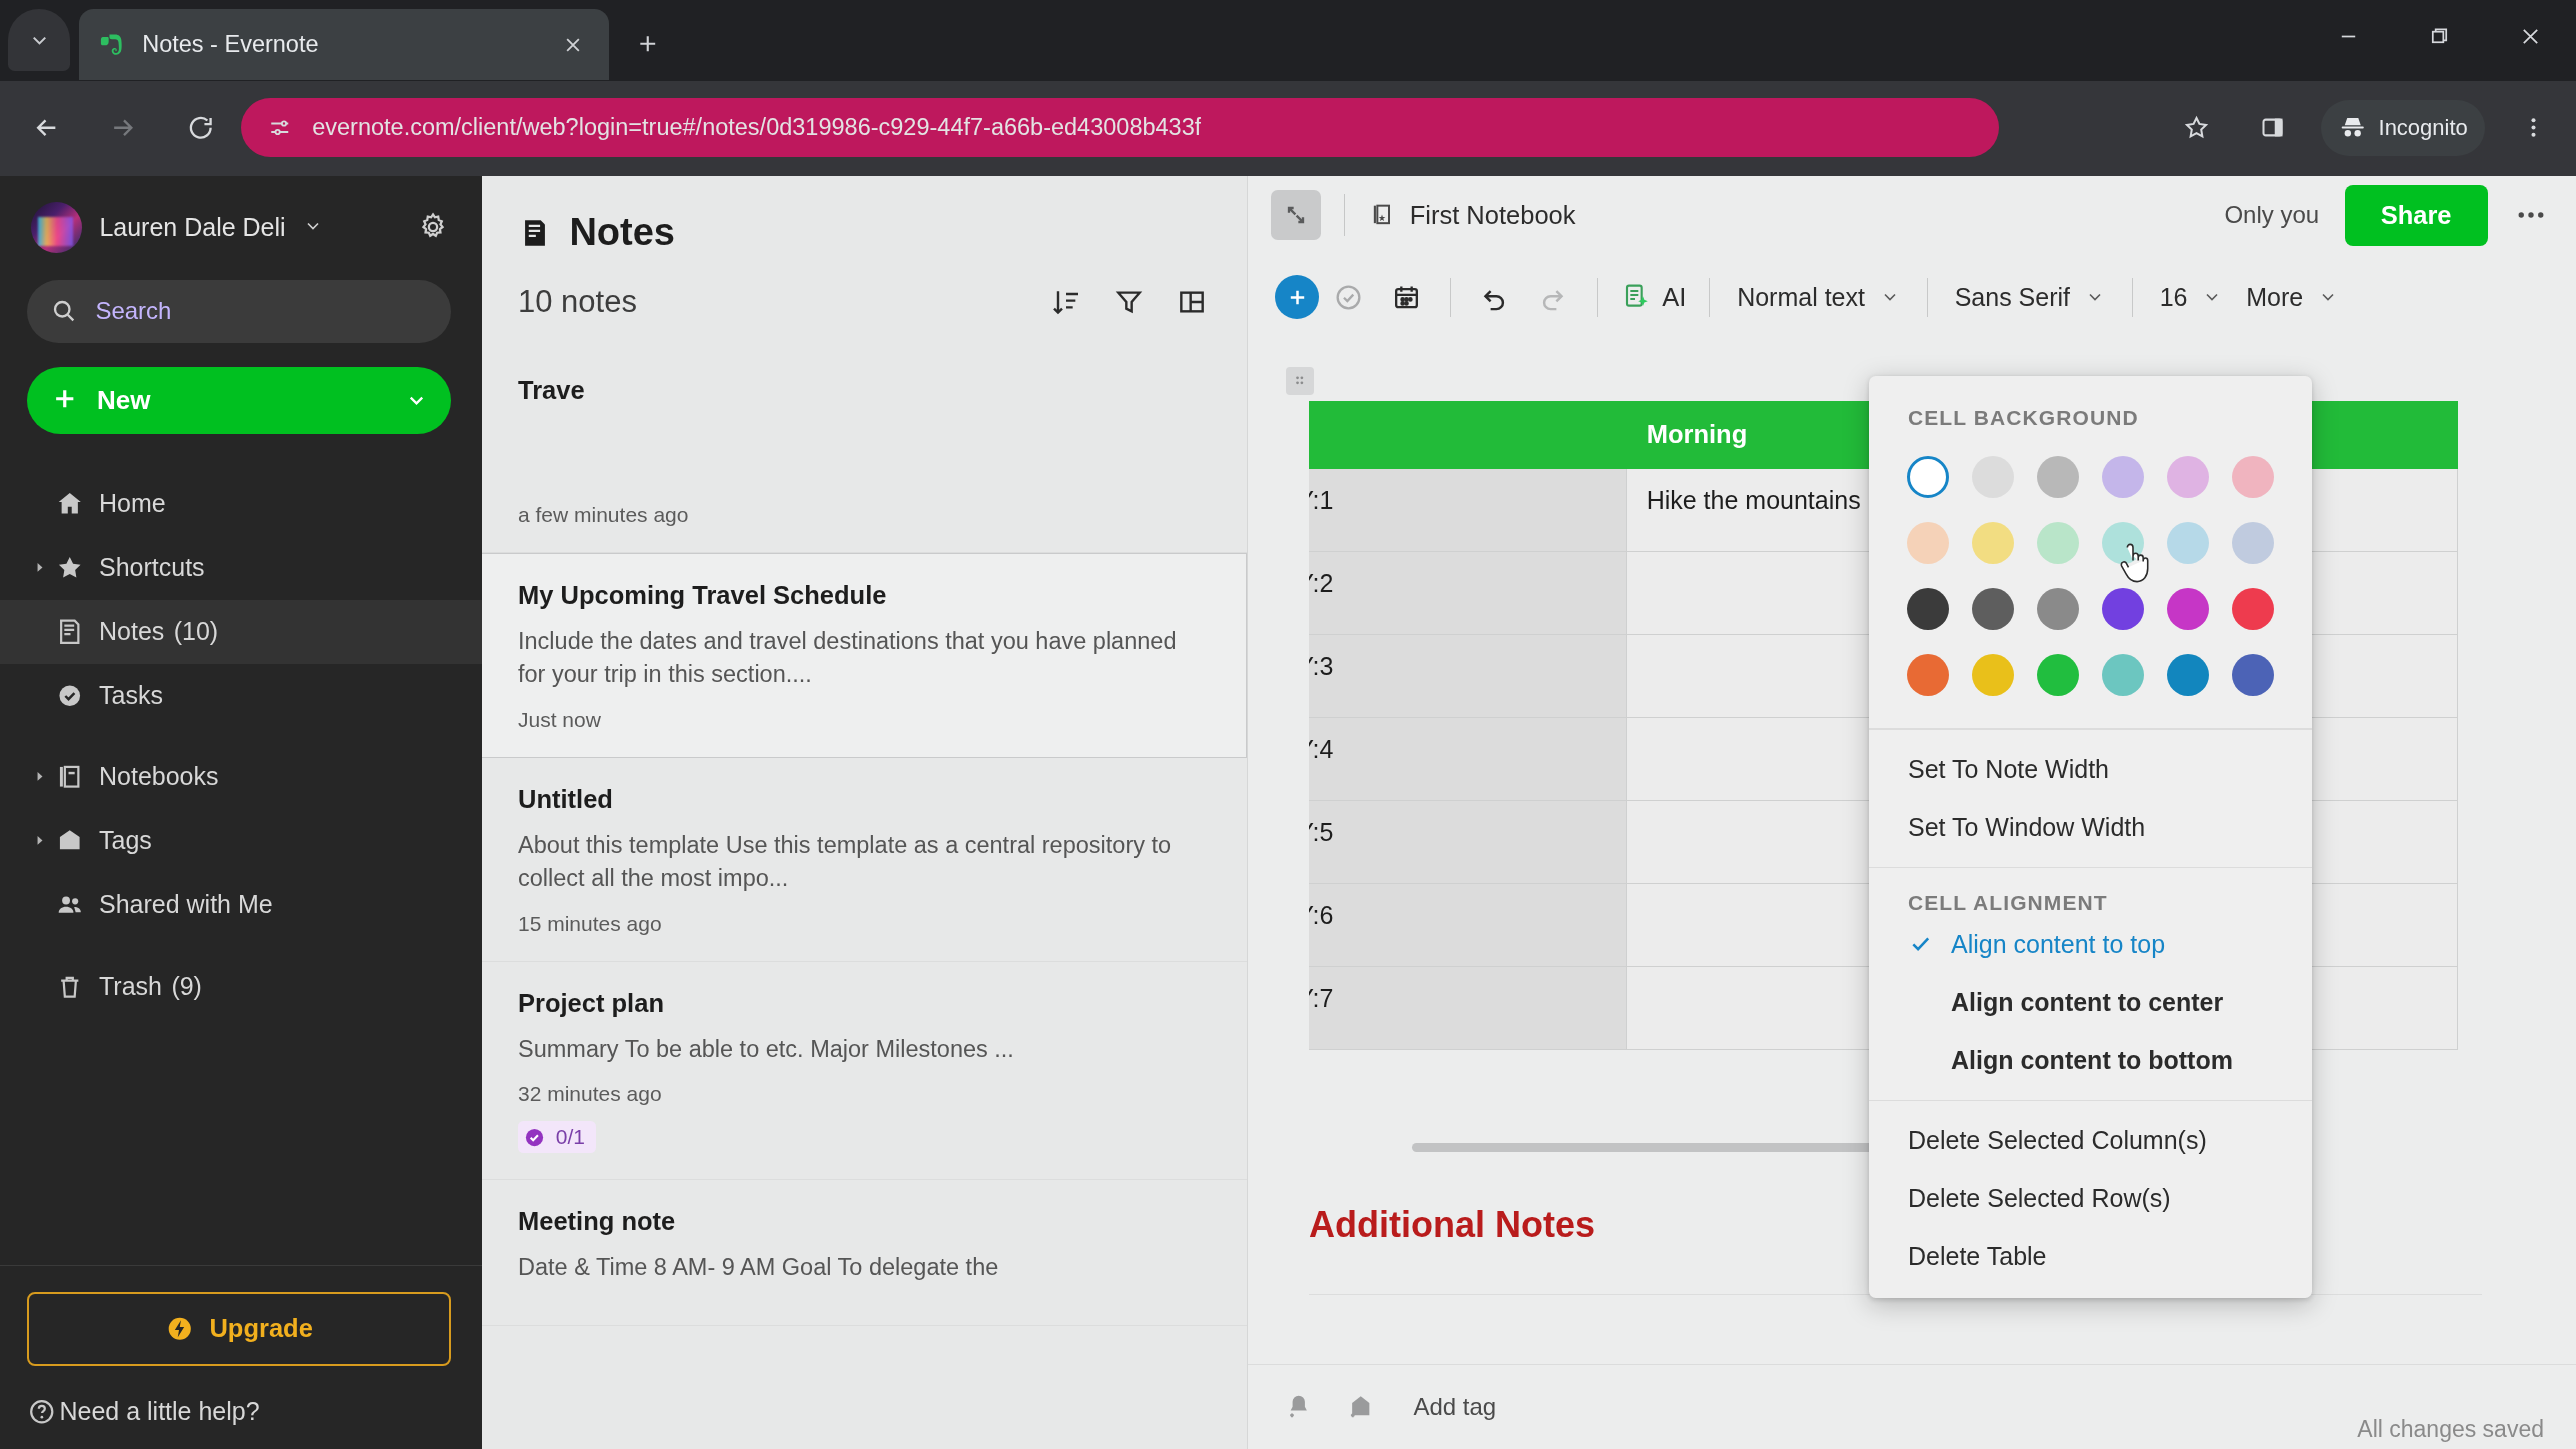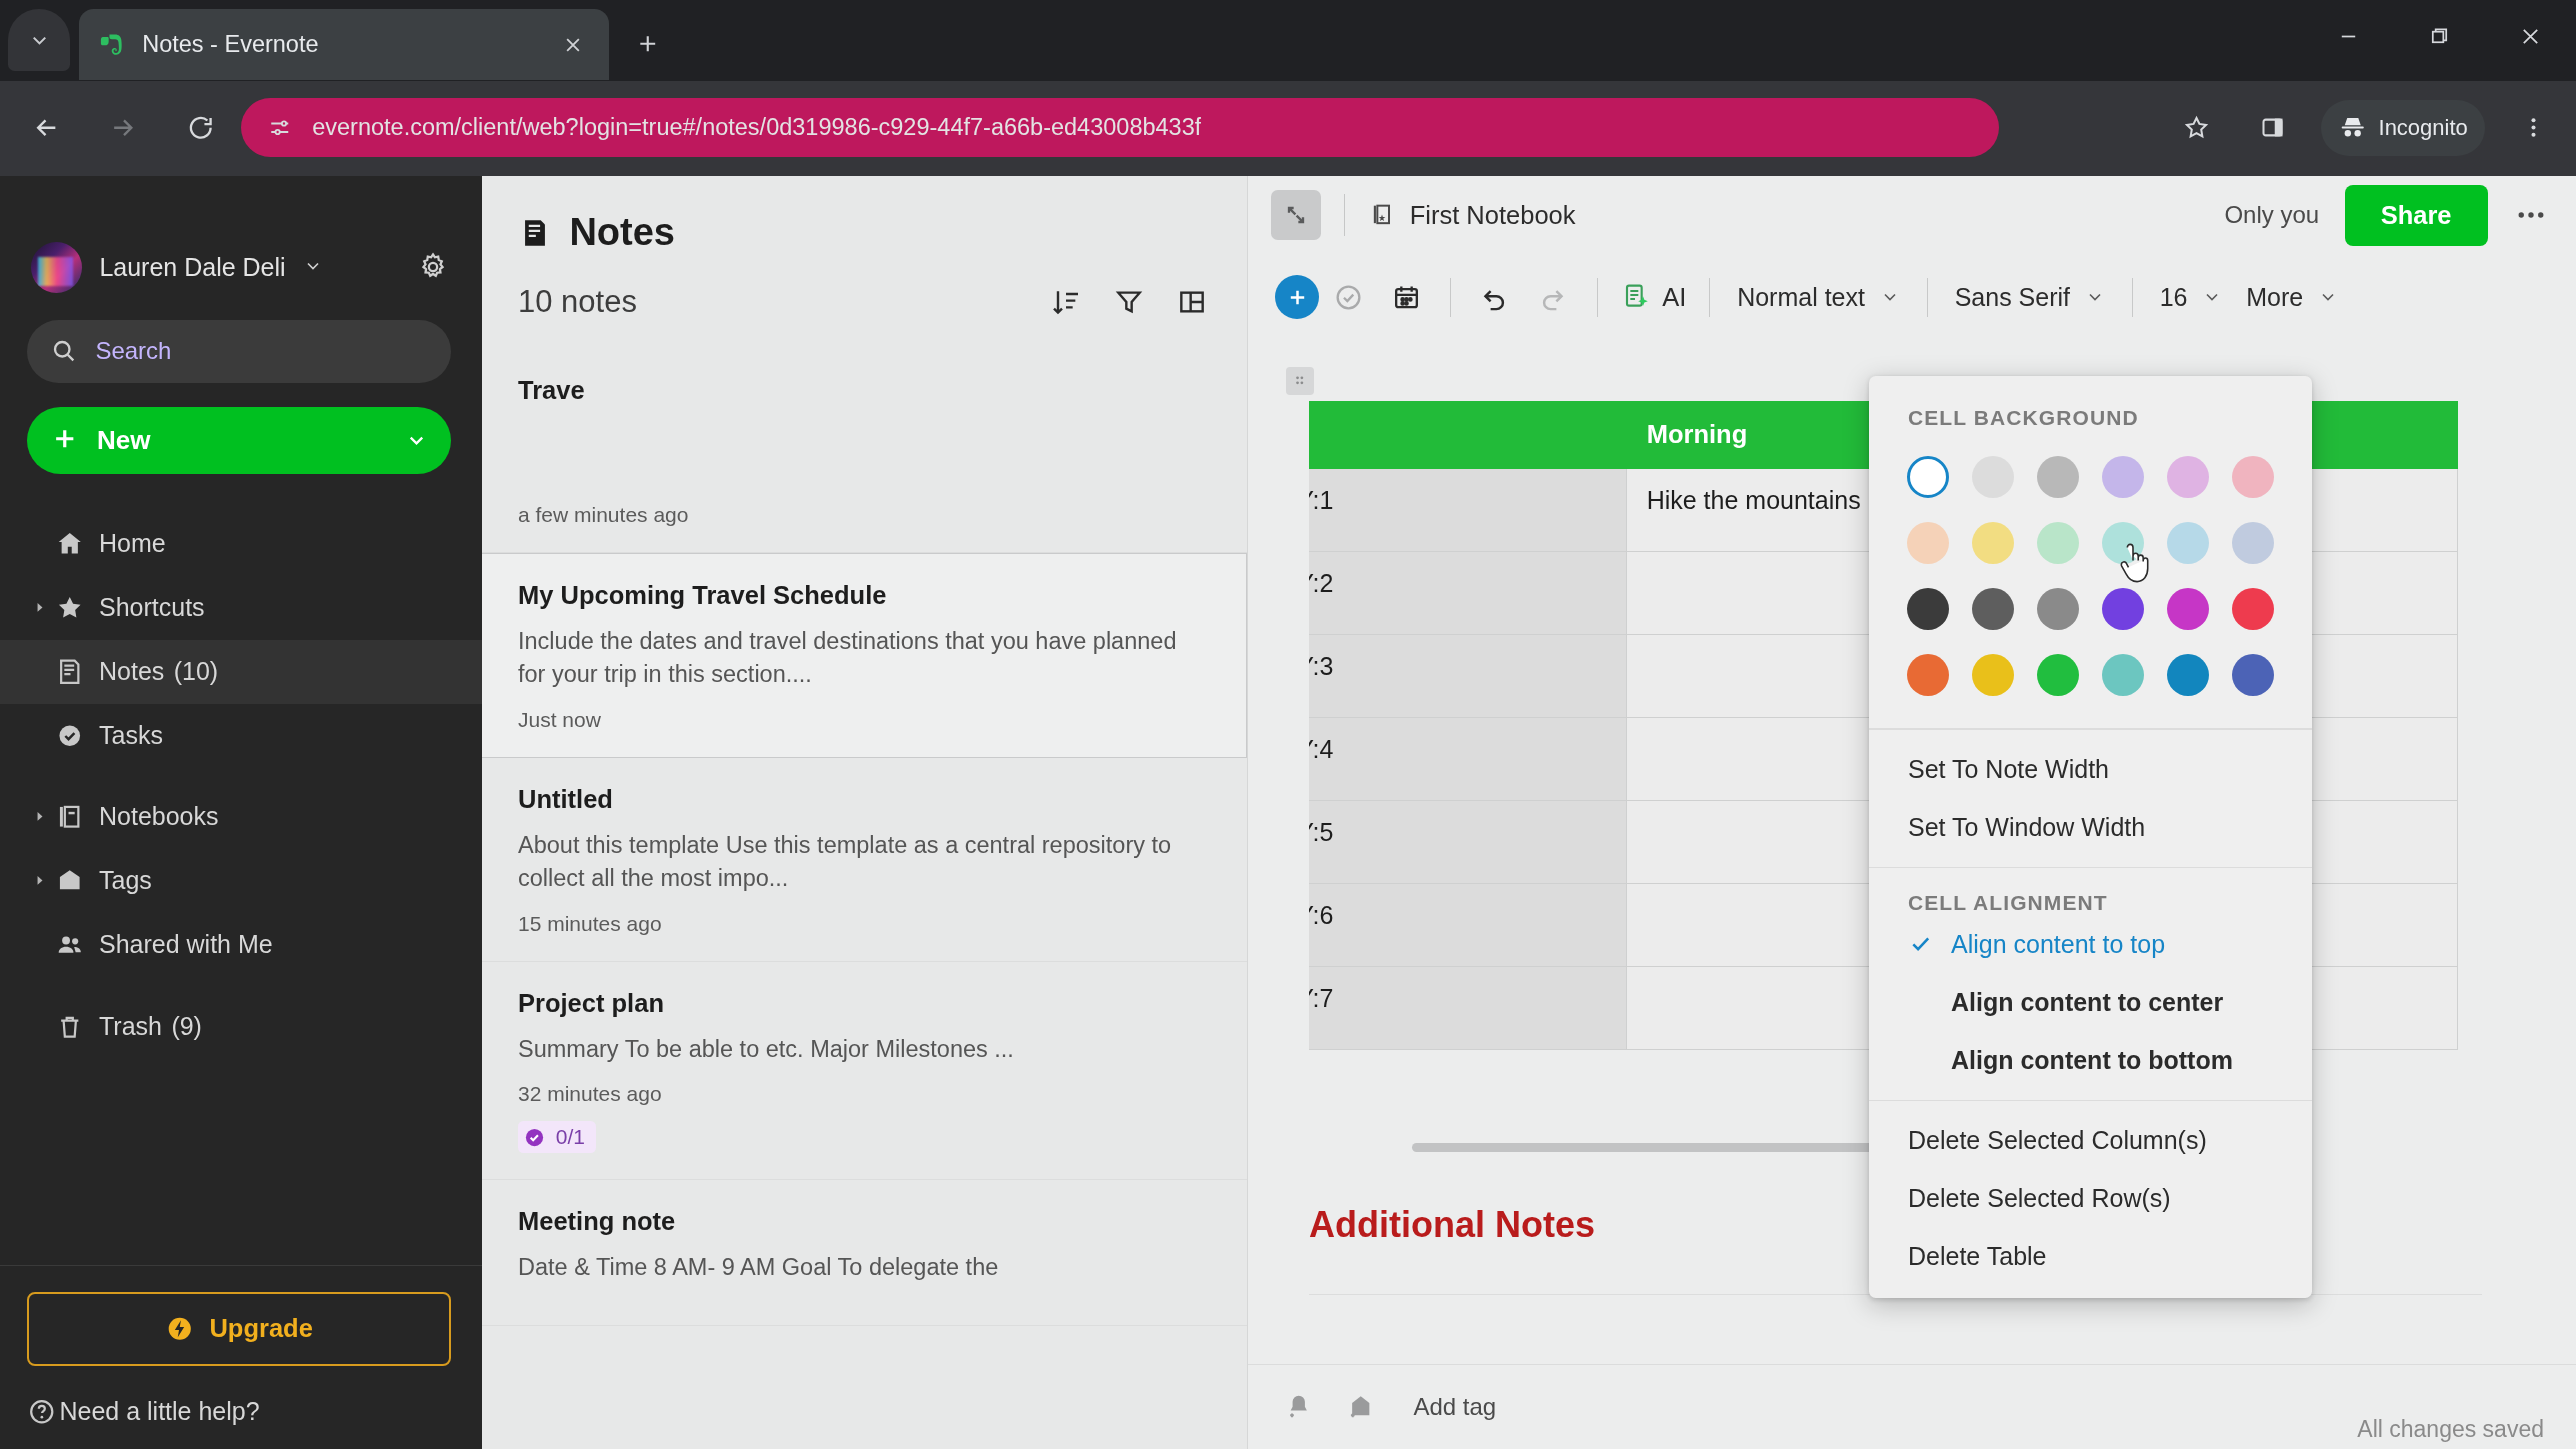--- a/index.html
+++ b/index.html
@@ -105,21 +105,21 @@
     position: absolute; left: 0; top: 176px; width: 2576px; height: 1273px;
     background: #eceded; display: flex;
   }
 
   
   .sidebar {
     width: 482px; height: 100%; background: #262626;
     display: flex; flex-direction: column; flex: none;
   }
   .side-account {
-    display: flex; align-items: center; padding: 25.5px 27px 0 31px; gap: 17.4px; margin-top: 40px;
+    display: flex; align-items: center; padding: 25.5px 27px 0 31px; gap: 17.4px;
   }
   .avatar {
     width: 51px; height: 51px; border-radius: 25.5px; flex: none;
     background: linear-gradient(135deg,#1b1330 0%,#4a1f6b 35%,#b5307a 60%,#1d2a6b 100%);
     position: relative; overflow: hidden;
   }
   .avatar::after {
     content: ""; position: absolute; inset: 30% 18% 12% 14%;
     background: linear-gradient(90deg,#2ad1ff 0%,#ffd34d 25%,#ff4d8d 55%,#7a5cff 100%);
     opacity: .75; filter: blur(1.3px);

